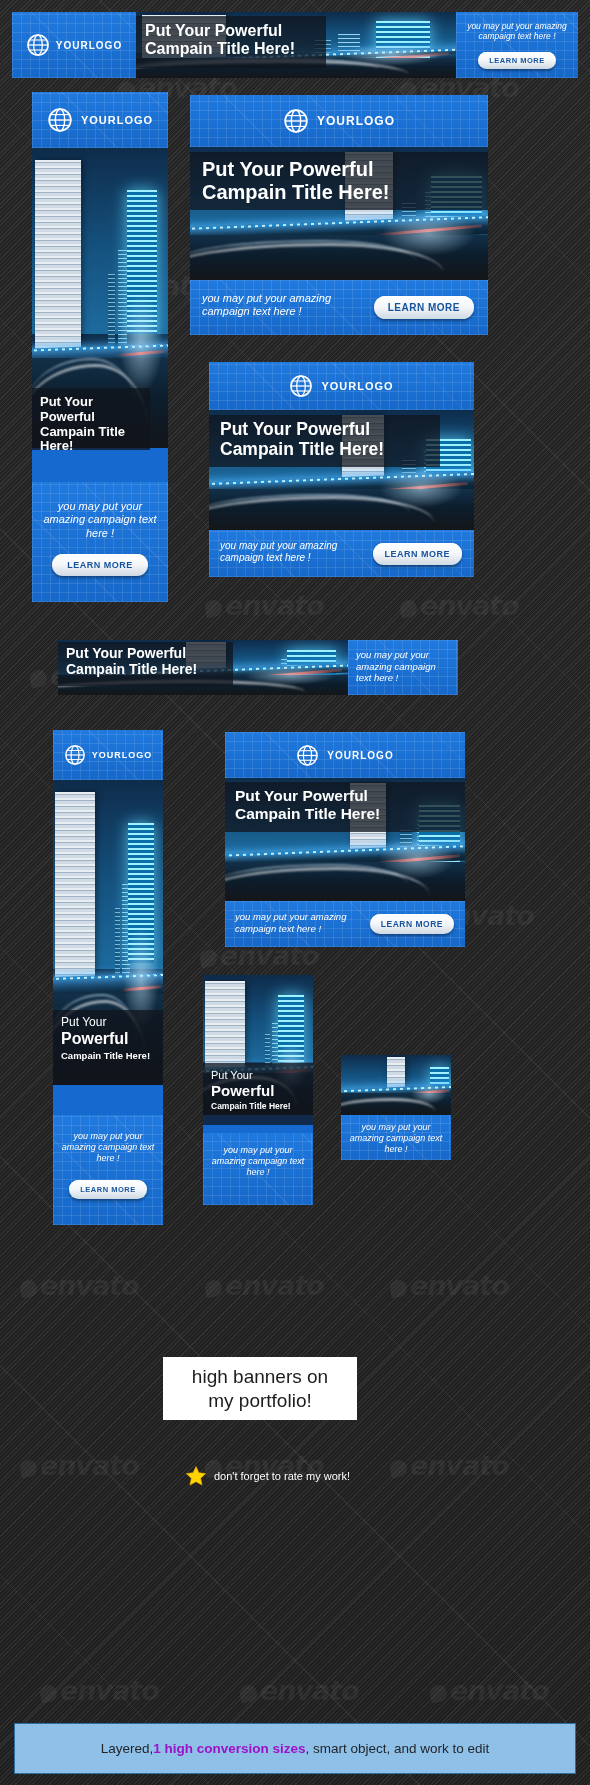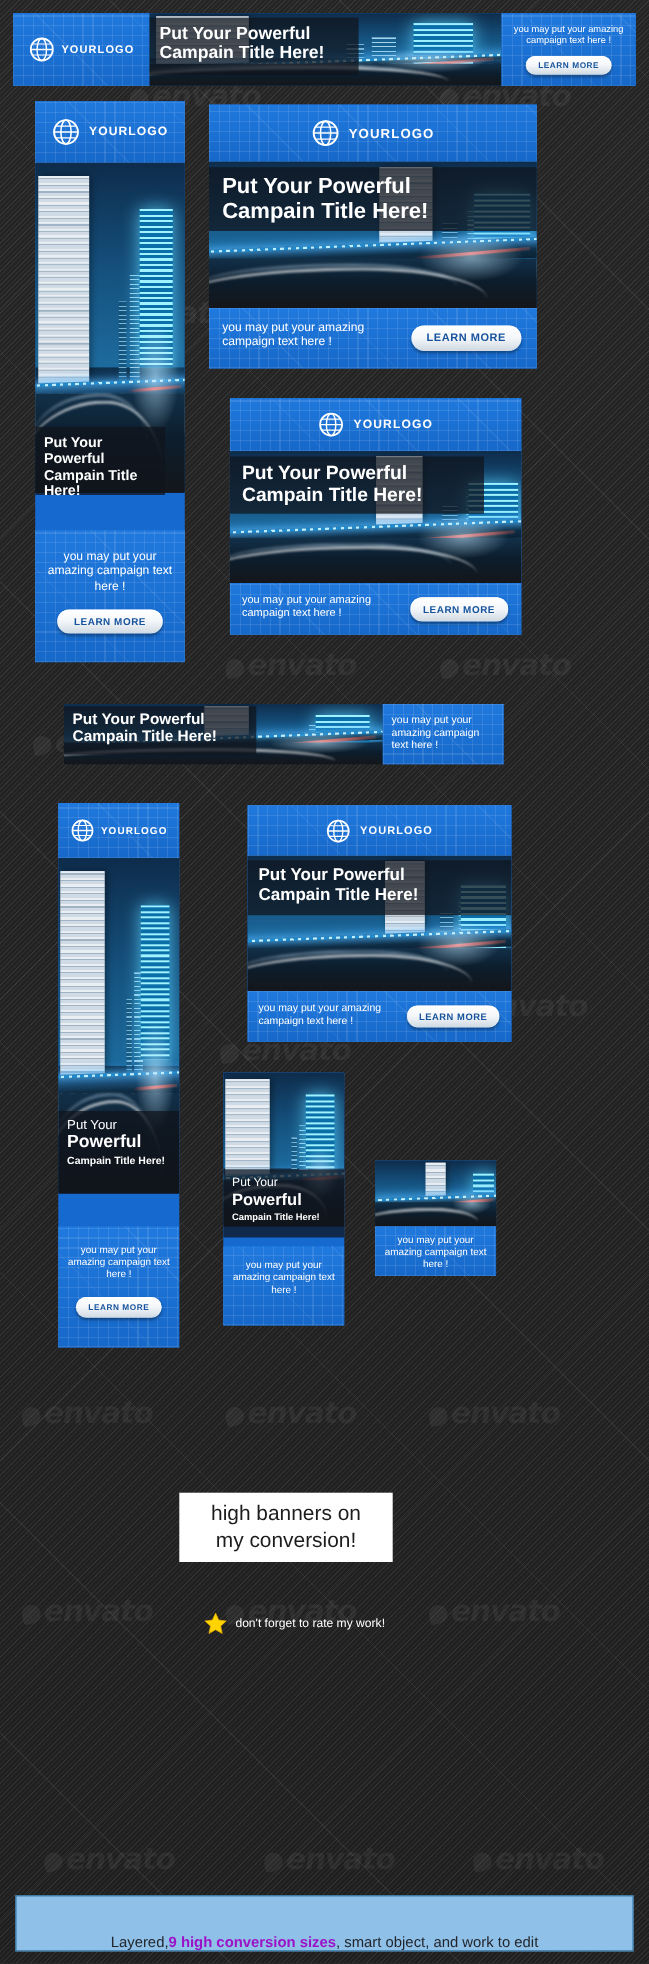--- a/index.html
+++ b/index.html
@@ -155,21 +155,21 @@
 
   
   .title-plate {
     position:absolute;
     background:rgba(16,20,28,0.74);
     color:#fff; font-weight:700;
     line-height:1.14;
   }
 
   
-  .cta-txt { color:#ffffff; line-height:1.22; }
+  .cta-txt { color:#ffffff; line-height:1.22;font-style:italic; }
   .btn {
     display:inline-flex; align-items:center; justify-content:center;
     background:linear-gradient(180deg,#ffffff 0%,#f4f7fa 48%,#cfd9e2 100%);
     border-radius:999px;
     color:#16539c; font-weight:700; letter-spacing:.5px;
     box-shadow:0 2px 3px rgba(0,0,0,.38), inset 0 1px 0 #fff;
     white-space:nowrap;
   }
 
   
@@ -181,21 +181,21 @@
     font-size:19px; line-height:1.22;
   }
   .rate-row{
     position:absolute; display:flex; align-items:center; gap:7px;
   }
   .rate-row span{ color:#fff; font-size:11px; }
   .feature-bar{
     position:absolute;
     background:#8fc0e8;
     border:1px solid #2d6f9e;
-    display:flex;align-items:flex-end;justify-content:center;
+    display:flex;align-items:center;justify-content:center;
     color:#22252b; font-size:13.5px;
   }
   .feature-bar b{ color:#9c12c7; }
 </style>
 </head>
 <body>
 
 <div class="bg"></div>
 <div class="bg-guides"></div>
 
@@ -515,27 +515,27 @@
     <div class="trail"></div>
       <div class="glow"></div>
   </div>
   <div class="bp" style="position:absolute;left:0;top:60px;width:100%;height:45px;text-align:center;padding-top:7px;">
     <div class="cta-txt" style="font-size:9px;position:relative;z-index:2;padding:0 6px;">you may put your amazing campaign text here !</div>
   </div>
 </div>
 
 <div class="portfolio-box" style="left:163px; top:1357px; width:194px; height:63px; flex-direction:column;">
   <div>high banners on</div>
-  <div>my conversion!</div>
+  <div>my portfolio!</div>
 </div>
 
 <div class="rate-row" style="left:185px; top:1465px;">
   <svg width="22" height="22" viewBox="0 0 24 24">
     <polygon points="12,1.6 15.2,8.5 22.6,9.4 17.1,14.5 18.6,21.9 12,18.2 5.4,21.9 6.9,14.5 1.4,9.4 8.8,8.5" fill="#ffd400" stroke="#e0a800" stroke-width="0.7"></polygon>
   </svg>
   <span>don't forget to rate my work!</span>
 </div>
 
 <div class="feature-bar" style="left:14px; top:1723px; width:562px; height:51px;">
   <span>Layered, </span>
-    <b>9 high conversion sizes</b>
+    <b>1 high conversion sizes</b>
     <span>, smart object, and work to edit</span>
 </div>
 
 </body></html>

